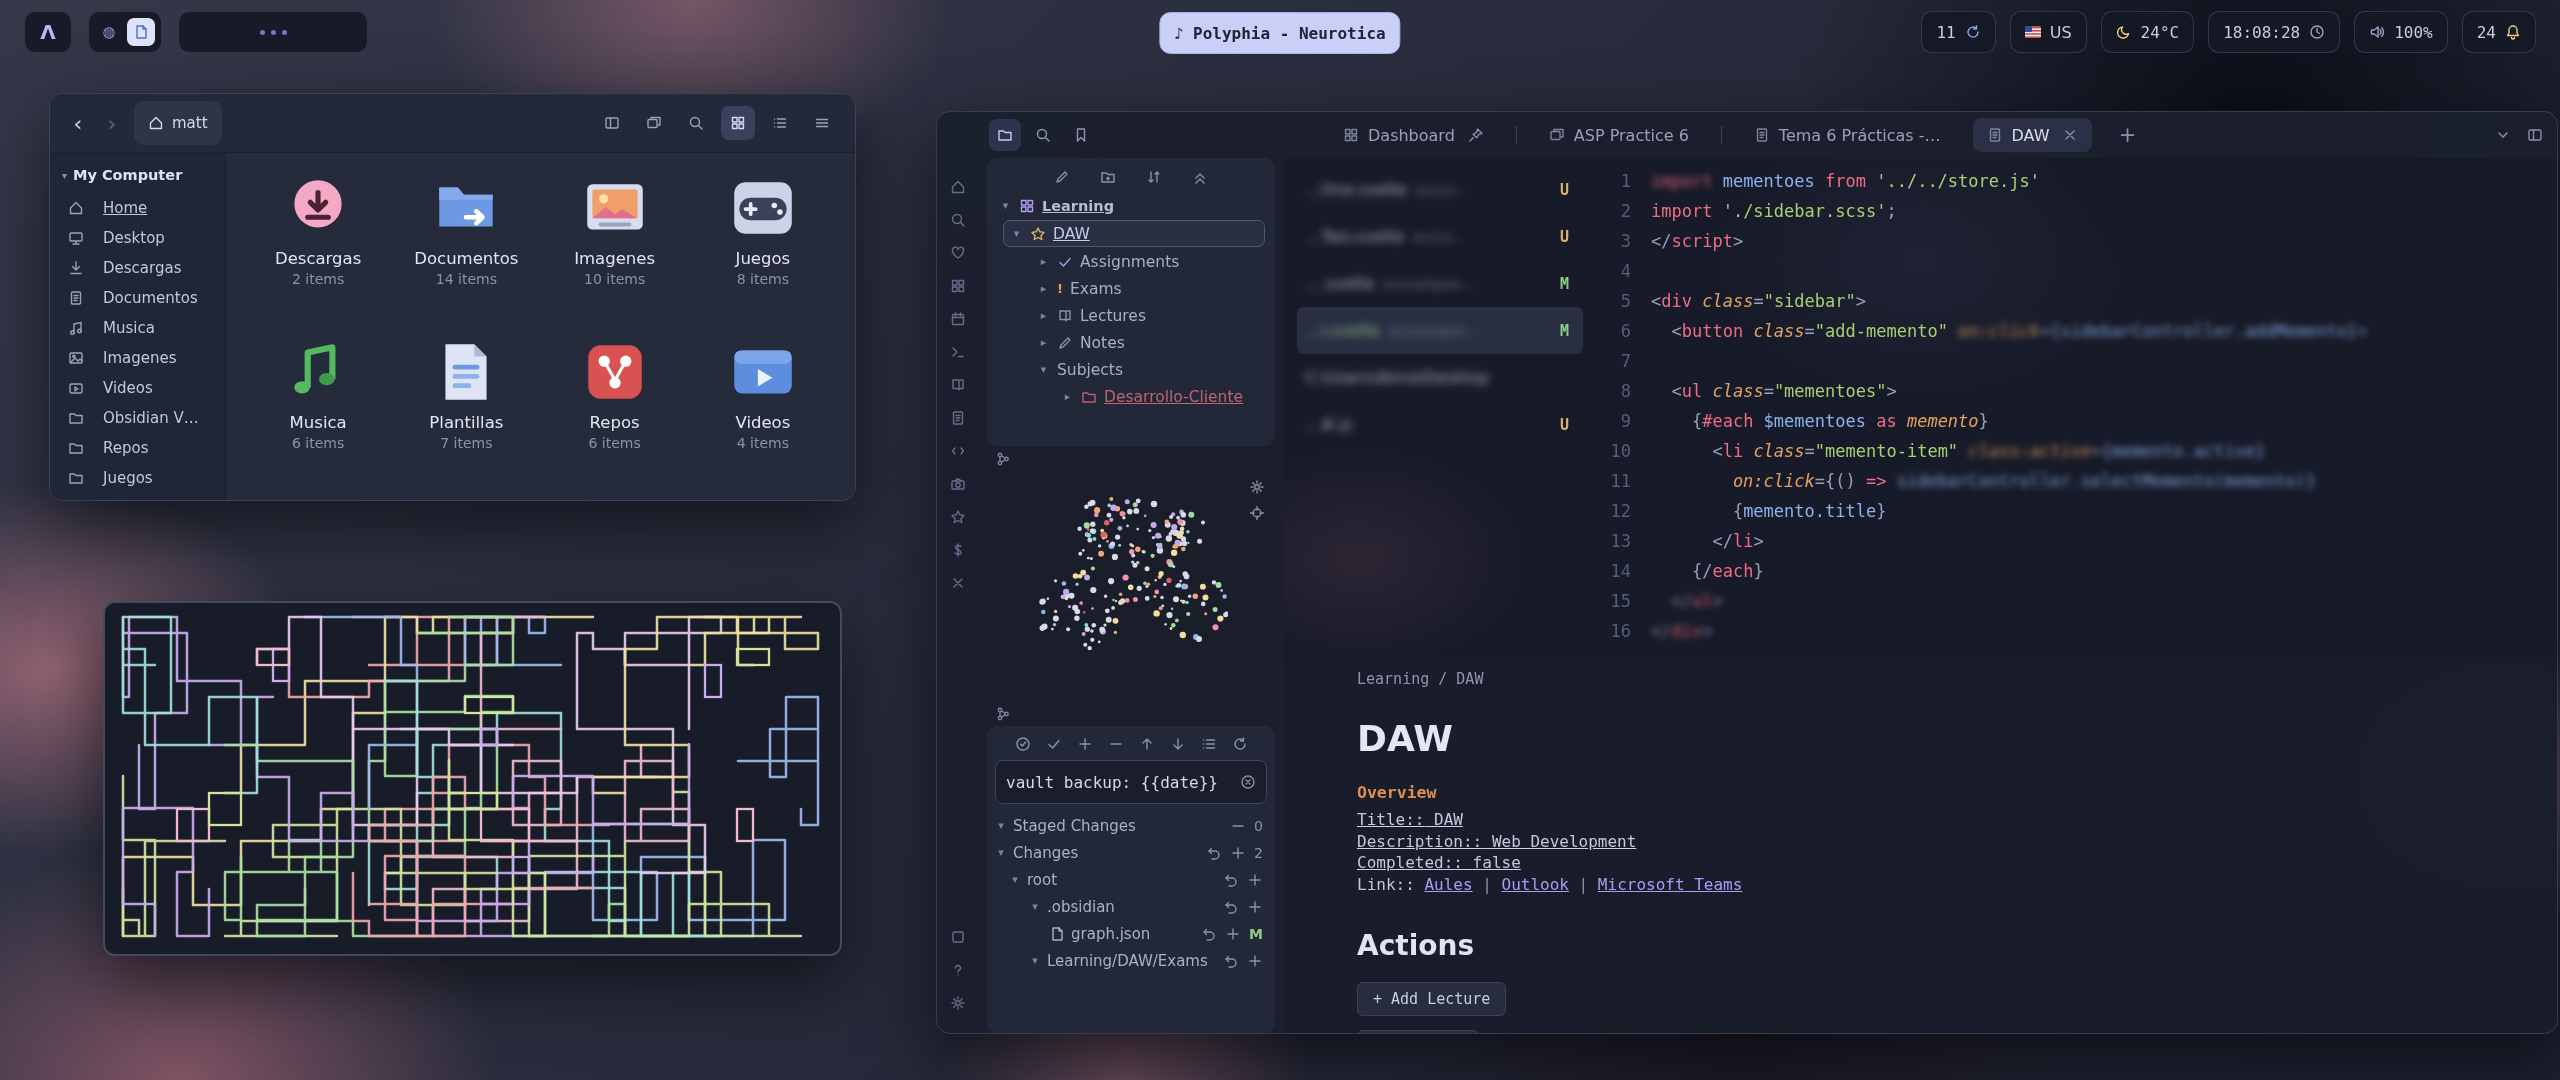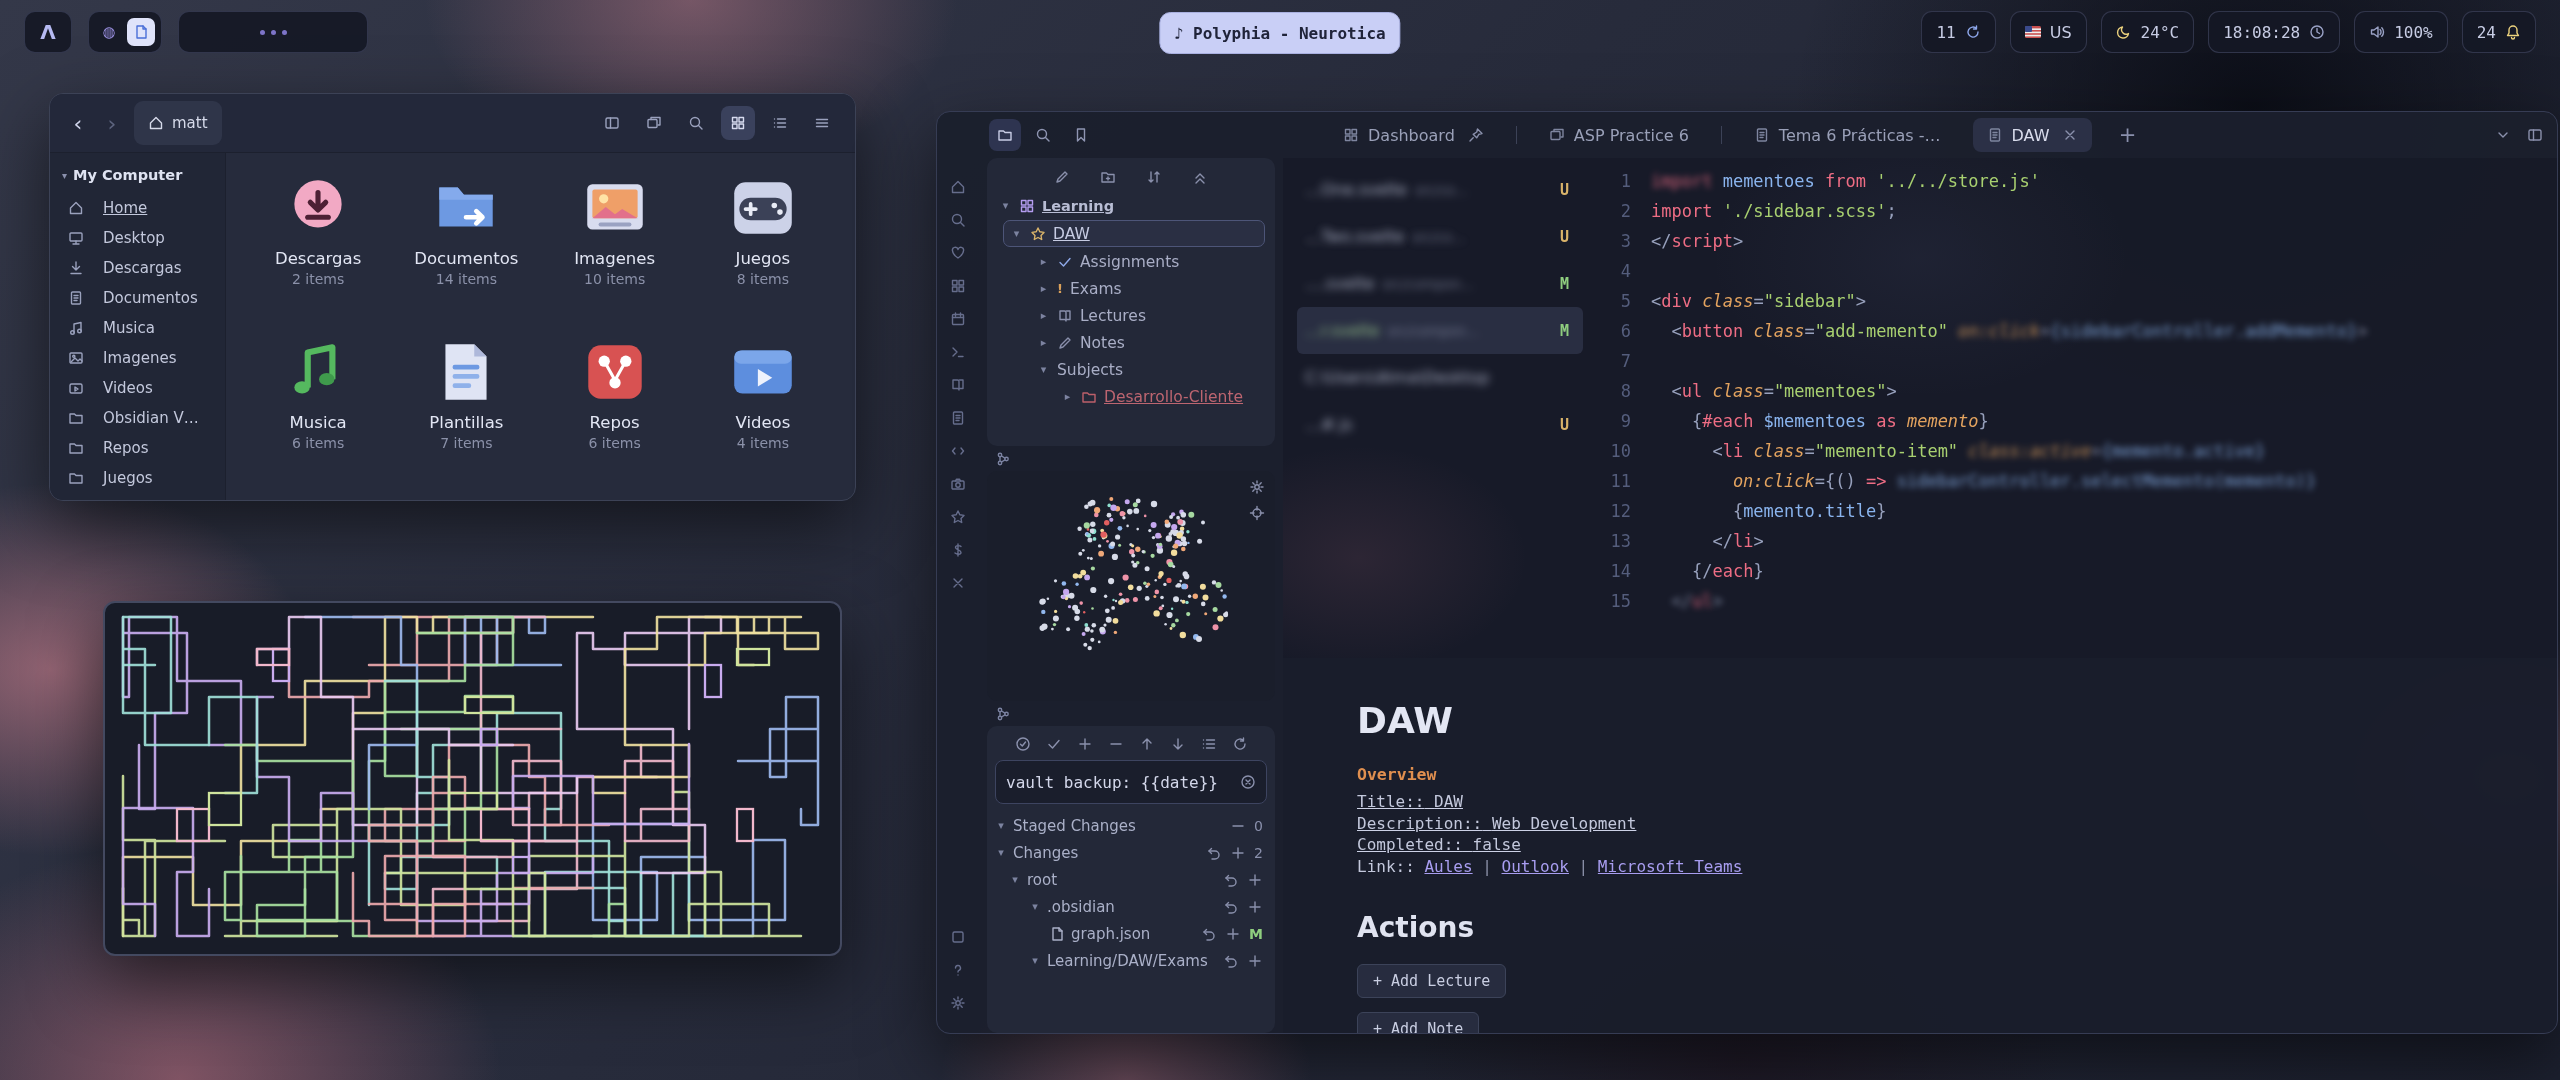--- a/index.html
+++ b/index.html
@@ -1316,24 +1316,29 @@
    <span class="ct"><span class="tk-pn">      &lt;/</span><span class="tk-tag">li</span><span class="tk-pn">&gt;</span></span>
               </div>
               <div class="cl">
    <span class="ln">14</span>
    <span class="ct"><span class="tk-pn">    {/</span><span class="tk-kw">each</span><span class="tk-pn">}</span></span>
               </div>
               <div class="cl">
    <span class="ln">15</span>
    <span class="ct"><span class="tk-pn blur">  &lt;/</span><span class="tk-tag blur">ul</span><span class="tk-pn blur">&gt;</span></span>
               </div>
+              <div class="cl">
+   <span class="ln">16</span>
+   <span class="ct"><span class="tk-pn blur">&lt;/</span><span class="tk-tag blur">div</span><span class="tk-pn blur">&gt;</span></span>
+              </div>
             </div>
         </div>
 
         <div class="note">
+          <div class="note-crumb">Learning / DAW</div>
           <div class="note-title">DAW</div>
           <div class="overview">Overview</div>
           <div class="fields" id="note-fields">
               <div class="field"><span class="fk">Title::</span> <span class="fv">DAW</span></div>
               <div class="field"><span class="fk">Description::</span> <span class="fv">Web Development</span></div>
               <div class="field"><span class="fk">Completed::</span> <span class="fv">false</span></div>
             </div>
           <div class="linkrow" id="note-links"><span class="fk">Link::</span> <a>Aules</a><span class="sep"> | </span><a>Outlook</a><span class="sep"> | </span><a>Microsoft Teams</a></div>
           <div class="actions-h">Actions</div>
           <div id="note-buttons">

